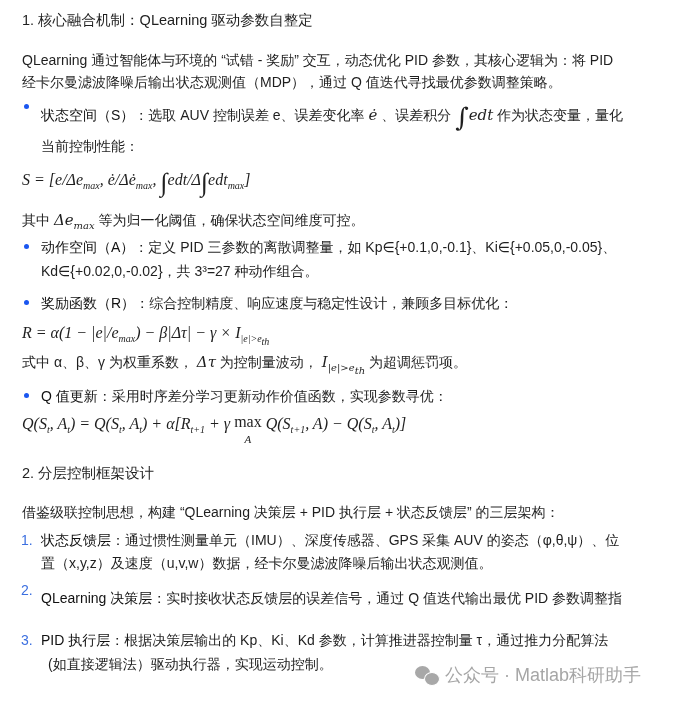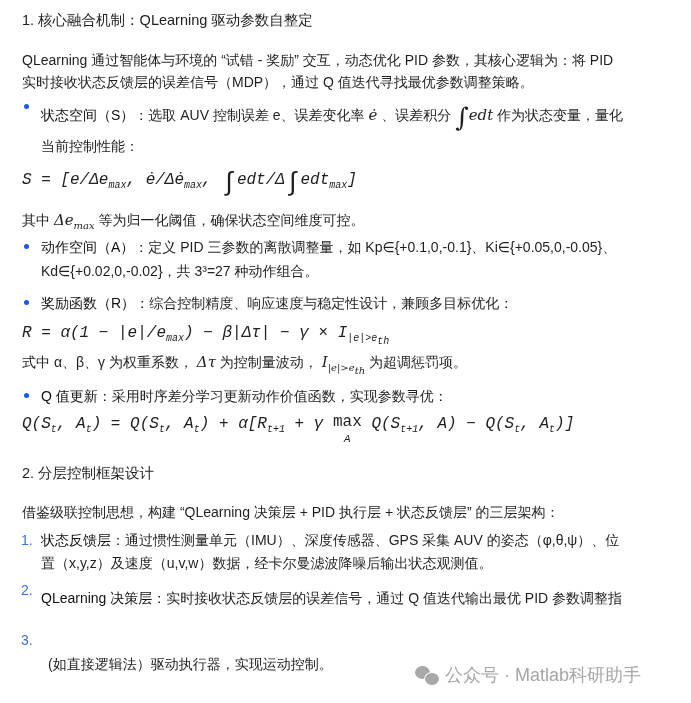--- a/index.html
+++ b/index.html
@@ -9,38 +9,38 @@
     font-family: "Liberation Sans", "DejaVu Sans", sans-serif;
     font-size: 14px; position: relative;
   }
   .page { position: absolute; left: 0; top: 0; width: 691px; height: 522px; }
   .line { position: absolute; left: 22px; white-space: nowrap; line-height: 20px; }
   .ind { left: 41px; }
   .bullet { position: absolute; left: 24px; width: 5px; height: 5px; border-radius: 50%; background: #1a56f0; }
   .num { position: absolute; left: 21px; color: #3b6fe0; line-height: 20px; }
   b { font-weight: normal; color: #111; }
   .math { font-family: "DejaVu Serif", "Liberation Serif", serif; font-style: italic; font-size: 15px; }
-  .mathl { font-family: Liberation Mono, monospace; font-style: italic; font-size: 16px; white-space: nowrap; }
+  .mathl { font-family: Liberation Serif, serif; font-style: italic; font-size: 16px; white-space: nowrap; }
   .int { font-style: normal; font-size: 26px; vertical-align: -6px; }
   sub { font-size: 10px; }
   .heading { font-size: 14.5px; }
   .watermark { position: absolute; left: 415px; top: 663px; color: #a6a6a6; font-size: 18px; white-space: nowrap; display: flex; align-items: center; gap: 6px; }
   .wm-icon { position: relative; width: 24px; height: 20px; }
   .wm-icon .b1 { position: absolute; left: 0; top: 1px; width: 15px; height: 13px; border-radius: 50%; background: #a8a8a8; }
   .wm-icon .b2 { position: absolute; left: 9px; top: 7px; width: 14px; height: 12px; border-radius: 50%; background: #a8a8a8; border: 1px solid #fff; }
 </style>
 </head>
 <body>
 
 <div class="page">
 
   <div class="line heading" style="top:10px">1. 核心融合机制：QLearning 驱动参数自整定</div>
 
   <div class="line" style="top:50px">QLearning 通过智能体与环境的 “试错 - 奖励” 交互，动态优化 PID 参数，其核心逻辑为：将 PID</div>
-  <div class="line" style="top:72px">实时接收状态反馈层的误差信号（MDP），通过 Q 值迭代寻找最优参数调整策略。</div>
+  <div class="line" style="top:72px">经卡尔曼滤波降噪后输出状态观测值（MDP），通过 Q 值迭代寻找最优参数调整策略。</div>
 
   <div class="bullet" style="top:104px"></div>
   <div class="line ind" style="top:105px">
     <b>状态空间（S）</b><span>：选取 AUV 控制误差 e、误差变化率</span>
     <span class="math">ė</span>
     <span>、误差积分</span>
     <span class="math int">∫</span><span class="math">edt</span>
     <span>作为状态变量，量化</span>
   </div>
   <div class="line ind" style="top:136px">当前控制性能：</div>
@@ -92,20 +92,23 @@
     <b>状态反馈层</b><span>：通过惯性测量单元（IMU）、深度传感器、GPS 采集 AUV 的姿态（φ,θ,ψ）、位</span>
   </div>
   <div class="line ind" style="top:553px">置（x,y,z）及速度（u,v,w）数据，经卡尔曼滤波降噪后输出状态观测值。</div>
 
   <div class="num" style="top:580px">2.</div>
   <div class="line ind" style="top:588px">
     <b>QLearning 决策层</b><span>：实时接收状态反馈层的误差信号，通过 Q 值迭代输出最优 PID 参数调整指</span>
   </div>
 
   <div class="num" style="top:630px">3.</div>
+  <div class="line ind" style="top:630px">
+    <b>PID 执行层</b><span>：根据决策层输出的 Kp、Ki、Kd 参数，计算推进器控制量 τ，通过推力分配算法</span>
+  </div>
   <div class="line" style="top:654px; left:48px">(如直接逻辑法）驱动执行器，实现运动控制。</div>
 
   <div class="watermark">
     <span class="wm-icon">
         <span class="b1"></span>
         <span class="b2"></span>
       </span>
     <span>公众号 · Matlab科研助手</span>
   </div>
 

